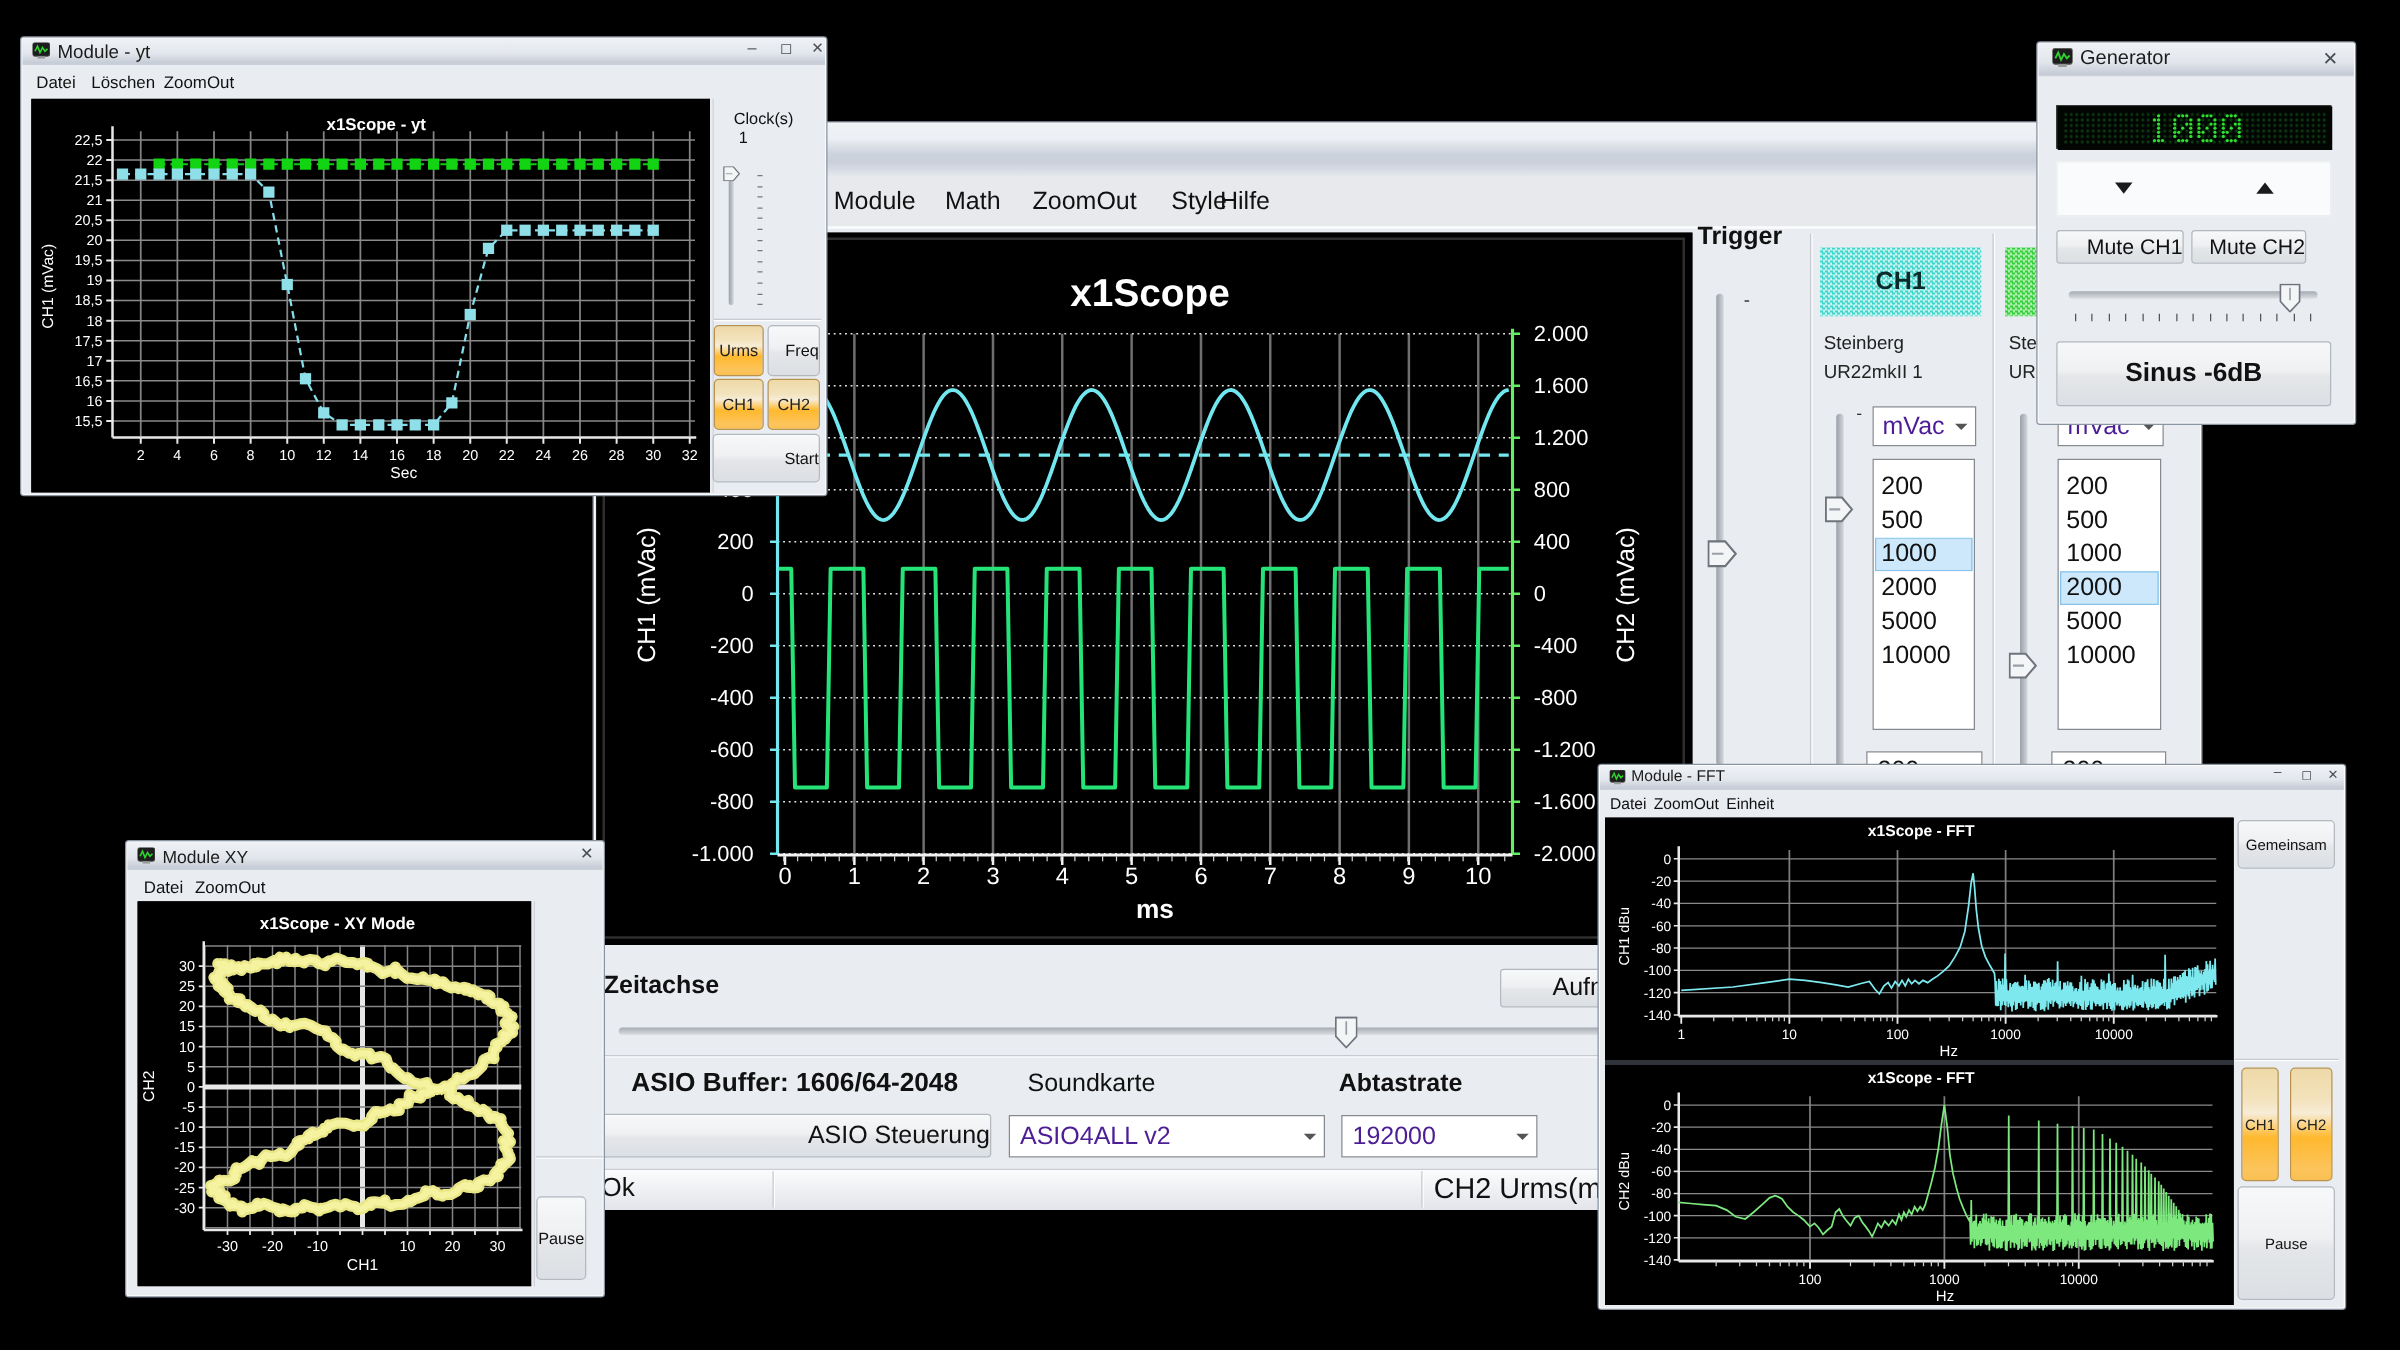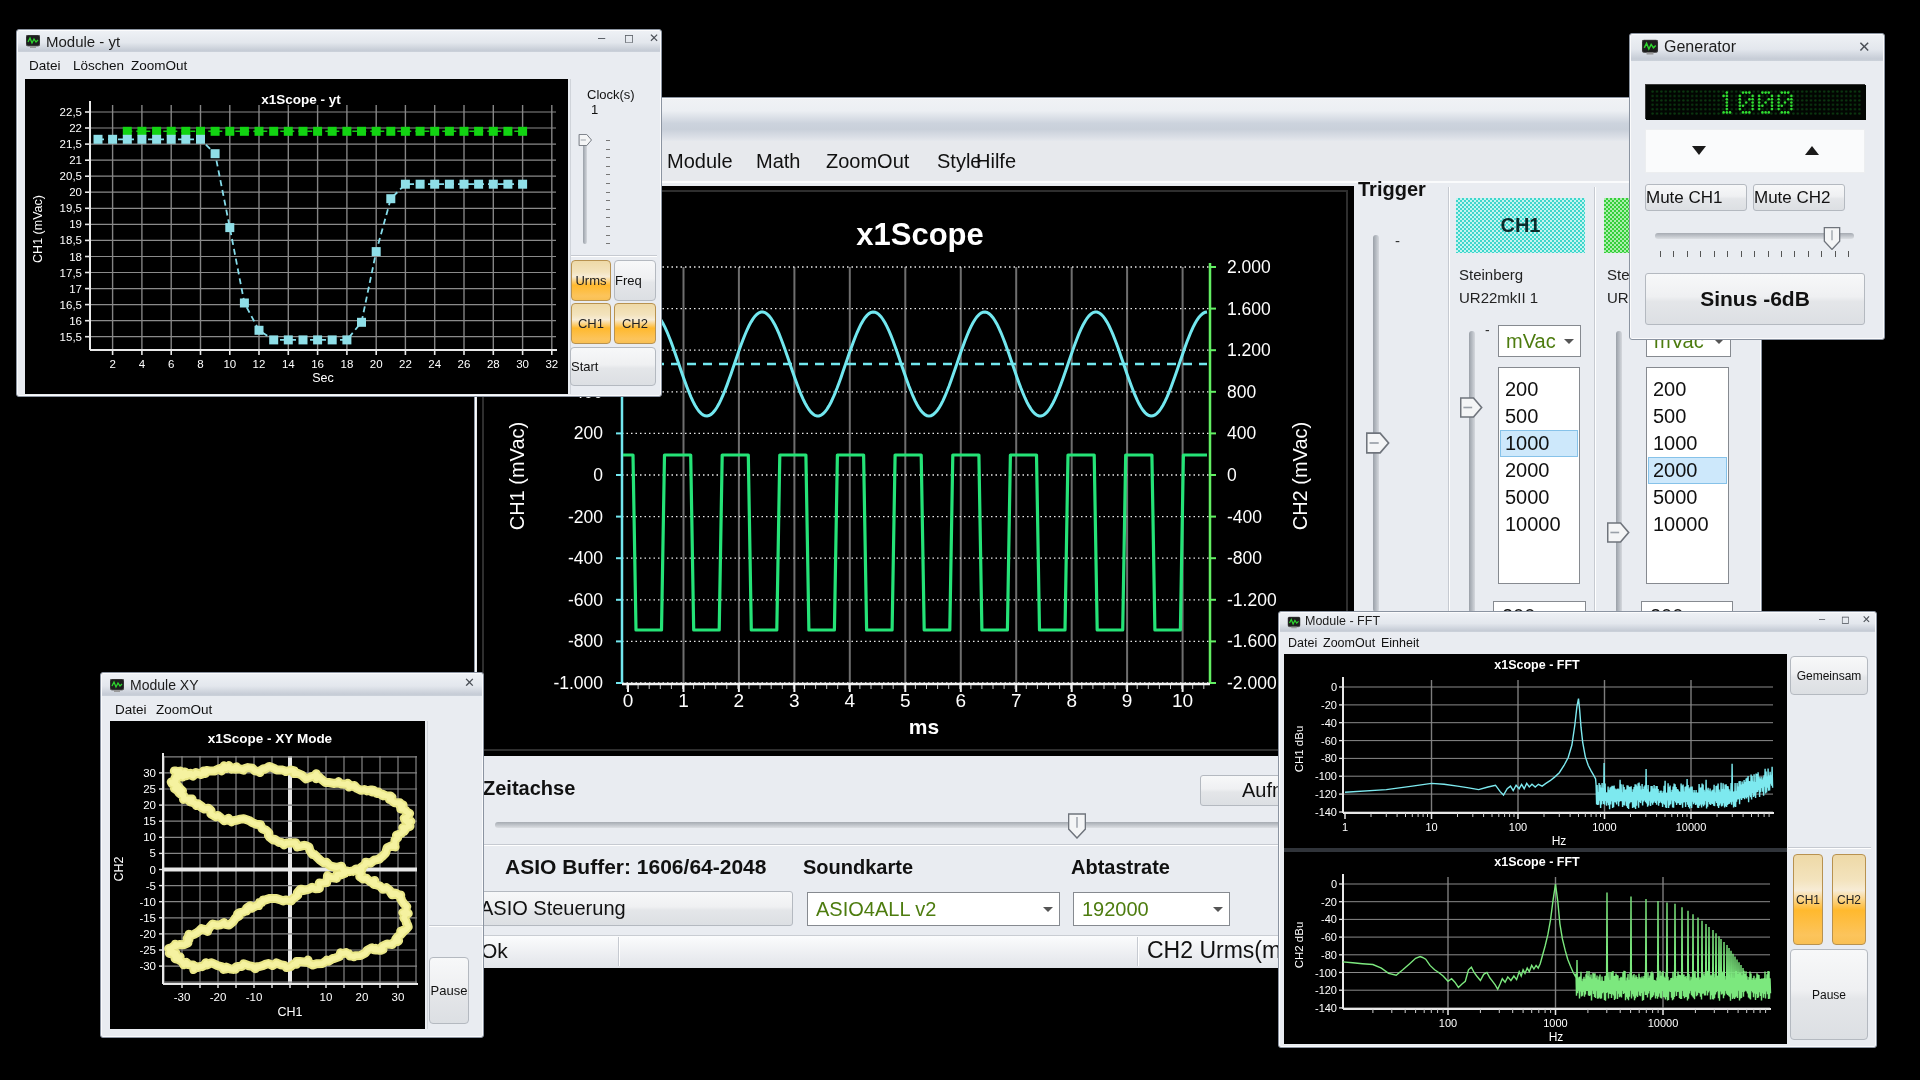--- a/index.html
+++ b/index.html
@@ -7,25 +7,25 @@
 .win{position:absolute;background:#e9ecf1;border:1px solid #8b94a1;border-radius:3px;
   box-shadow:inset 0 0 0 1px rgba(255,255,255,.8)}
 .tbar{position:absolute;left:1px;right:1px;top:1px;
   background:linear-gradient(#eef1f5,#e3e7ed 55%,#c6ccd6 92%,#ccd2da);
   border-radius:2px 2px 0 0}
 .ttext{position:absolute;color:#1c1c1c;white-space:nowrap}
 .wbtn{position:absolute;color:#4a4f56;text-align:center;white-space:nowrap}
 .menu{position:absolute;color:#111;white-space:nowrap}
 .blackpanel{position:absolute;background:#000}
 .btn{position:absolute;background:linear-gradient(#f7f8f9,#eff0f2 45%,#e4e6e9 55%,#dcdfe3);
-  border:1px solid #b4b9c0;border-radius:3px;color:#111;text-align:left}
+  border:1px solid #b4b9c0;border-radius:3px;color:#111;text-align:right}
 .btnsq{border-radius:4px}
 .obtn{position:absolute;background:linear-gradient(#eed9a7,#f3e3bd 28%,#f7ecd6 40%,#ffb92e 62%,#fcc45c 90%,#f9c053);
   border:1px solid #b89250;border-radius:4px;color:#222;text-align:center}
-.combo{position:absolute;background:#fff;border:1px solid #868a90;color:#4d7c0f;white-space:nowrap}
+.combo{position:absolute;background:#fff;border:1px solid #868a90;color:#4c1d95;white-space:nowrap}
 .combo .arr{position:absolute;right:6px;top:50%;margin-top:-2px;width:0;height:0;
   border-left:5px solid transparent;border-right:5px solid transparent;border-top:5px solid #555}
 .list{position:absolute;background:#fff;border:1px solid #868a90;color:#111}
 .vtrack{position:absolute;width:6px;background:linear-gradient(90deg,#9aa0a8,#b9bec5 55%,#d5d8dd);border-radius:3px}
 .htrack{position:absolute;height:6px;background:linear-gradient(#a6abb2,#c3c7cd 55%,#dcdfe3);border-radius:3px}
 .sep{position:absolute;background:#c6cad1;box-shadow:0 1px 0 #fff}
 .vsep{position:absolute;width:1px;background:#c6cad1;box-shadow:1px 0 0 #fff}
 .lab{position:absolute;color:#111;white-space:nowrap}
 </style></head><body>
 <div class="win" id="main" style="left:474px;top:97px;width:1288px;height:871px;z-index:1;border-radius:4px">
@@ -237,21 +237,21 @@
     <div class="list" style="left:1166px;top:503px;width:92px;height:40px;font-size:20px;padding:3px 0 0 8px">200</div>
     <div class="lab" style="left:8px;top:679px;font-size:20px;font-weight:bold">Zeitachse</div>
     <div class="btn" style="left:725px;top:677px;width:151px;height:31px;font-size:20px;line-height:29px;text-align:left;padding-left:41px;overflow:hidden">Aufnahme</div>
     <div class="htrack" style="left:20px;top:724px;width:832px"></div>
     <div class="abs" style="left:593px;top:715px"><svg width="18" height="26" viewBox="0 0 15 21">
         <polygon points="0.5,0.5 14.5,0.5 14.5,13 7.5,20.5 0.5,13" fill="#f4f5f6" stroke="#6f747c" stroke-width="1.2"></polygon>
         <line x1="7.5" y1="3" x2="7.5" y2="12" stroke="#9aa0a8" stroke-width="1.2"></line>
       </svg></div>
     <div class="sep" style="left:2px;right:2px;top:746px;height:1px"></div>
     <div class="lab" style="left:30px;top:757px;font-size:21px;font-weight:bold">ASIO Buffer: 1606/64-2048</div>
-    <div class="lab" style="left:328px;top:758px;font-size:20px;font-weight:bold">Soundkarte</div>
+    <div class="lab" style="left:347px;top:758px;font-size:20px;font-weight:normal">Soundkarte</div>
     <div class="lab" style="left:596px;top:758px;font-size:20px;font-weight:bold">Abtastrate</div>
     <div class="btn" style="left:4px;top:793px;width:314px;height:35px;font-size:20px;line-height:33px">ASIO Steuerung</div>
     <div class="combo" style="left:332px;top:794px;width:253px;height:34px;font-size:20px;line-height:32px;padding-left:8px">ASIO4ALL v2<span class="arr"></span></div>
     <div class="combo" style="left:598px;top:794px;width:157px;height:34px;font-size:20px;line-height:32px;padding-left:8px">192000<span class="arr"></span></div>
     <div class="abs" style="left:1px;right:1px;top:837px;height:33px;background:linear-gradient(#fbfcfd,#e9ebef 70%,#e2e5ea);border-top:1px solid #c9cdd3"></div>
     <div class="lab" style="left:6px;top:841px;font-size:21px">Ok</div>
     <div class="vsep" style="left:143px;top:839px;height:29px"></div>
     <div class="vsep" style="left:662px;top:839px;height:29px"></div>
     <div class="lab" style="left:672px;top:839px;font-size:23px">CH2 Urms(mVac)=1052,7 Up=1650,3 f=1004Hz</div>
   </div>

